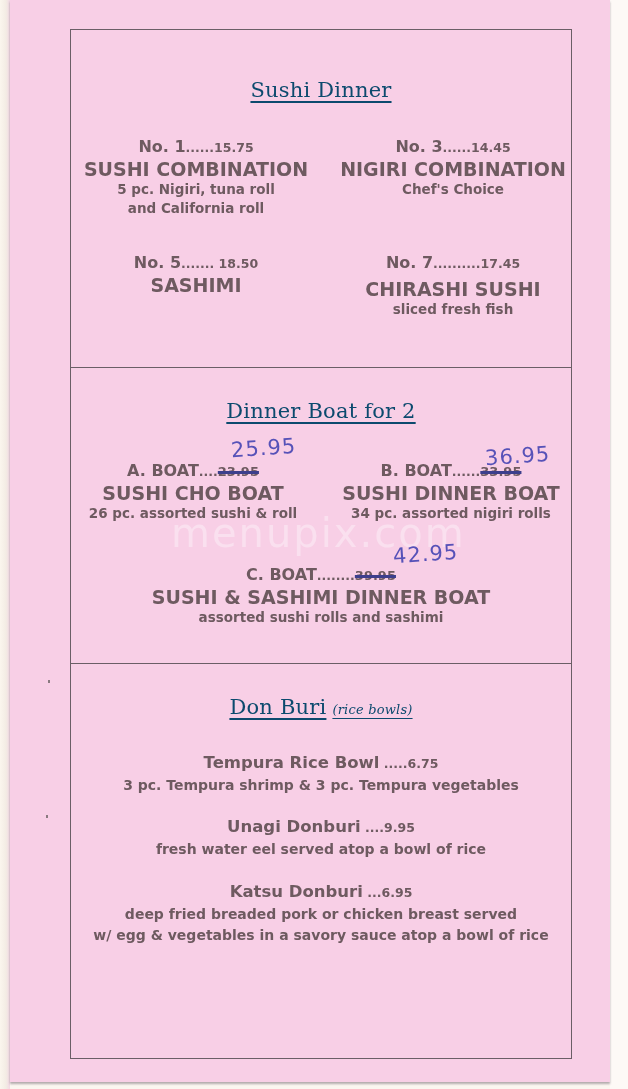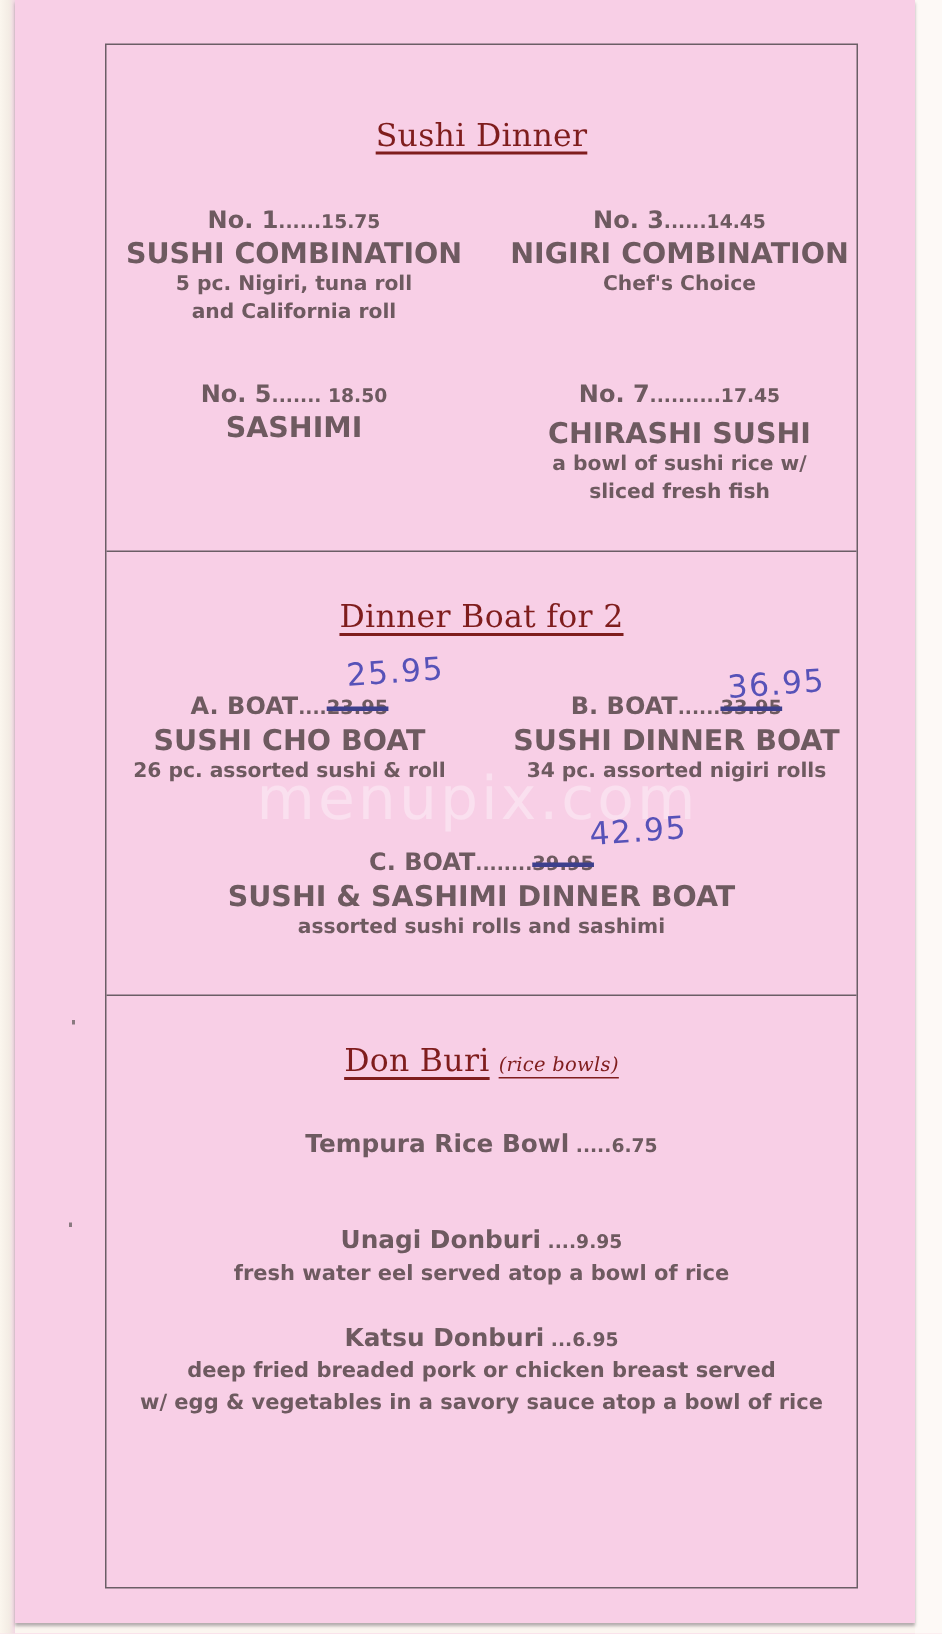--- a/index.html
+++ b/index.html
@@ -58,21 +58,21 @@
   .section.s2 { top: 337px; height: 296px; border-top: 1.5px solid #6b5e66; }
   .section.s3 { top: 633px; height: 395px; border-top: 1.5px solid #6b5e66; }
 
   .heading {
     position: absolute;
     left: 0;
     width: 100%;
     text-align: center;
     font-family: "DejaVu Serif", serif;
     font-size: 21px;
-    color: #7f1d1d;
+    color: #0c4a6e;
     letter-spacing: 0.2px;
   }
   .heading span.txt {
     text-decoration: underline;
     text-decoration-thickness: 1.5px;
     text-underline-offset: 4px;
   }
   .heading .sub {
     font-size: 13px;
     text-decoration: underline;
@@ -198,21 +198,20 @@
         <span>No. 5</span><span class="price">....... </span><span class="price">18.50</span>
       </div>
       <div class="name">SASHIMI</div>
     </div>
 
     <div class="item" style="left:262px; width:240px; top:222px;">
       <div class="title-line">
         <span>No. 7</span><span class="price">..........</span><span class="price">17.45</span>
       </div>
       <div class="name" style="margin-top:4px;">CHIRASHI SUSHI</div>
-      <div class="desc">a bowl of sushi rice w/</div>
       <div class="desc">sliced fresh fish</div>
     </div>
   </div>
 
   <div class="section s2">
     <div class="heading" style="top:31px;">
       <span class="txt">Dinner Boat for 2</span>
     </div>
 
     <div class="watermark" style="left:100px; top:142px;">menupix.com</div>
@@ -248,20 +247,21 @@
 
   <div class="section s3">
     <div class="heading" style="top:31px;">
       <span class="txt">Don Buri</span><span class="sub">(rice bowls)</span>
     </div>
 
     <div class="don-item" style="top:88px;">
       <div class="name">
         <span>Tempura Rice Bowl</span><span class="price"> .....</span><span class="price">6.75</span>
       </div>
+      <div class="desc">3 pc. Tempura shrimp &amp; 3 pc. Tempura vegetables</div>
     </div>
 
     <div class="don-item" style="top:152px;">
       <div class="name">
         <span>Unagi Donburi</span><span class="price"> ....</span><span class="price">9.95</span>
       </div>
       <div class="desc">fresh water eel served atop a bowl of rice</div>
     </div>
 
     <div class="don-item" style="top:217px;">

